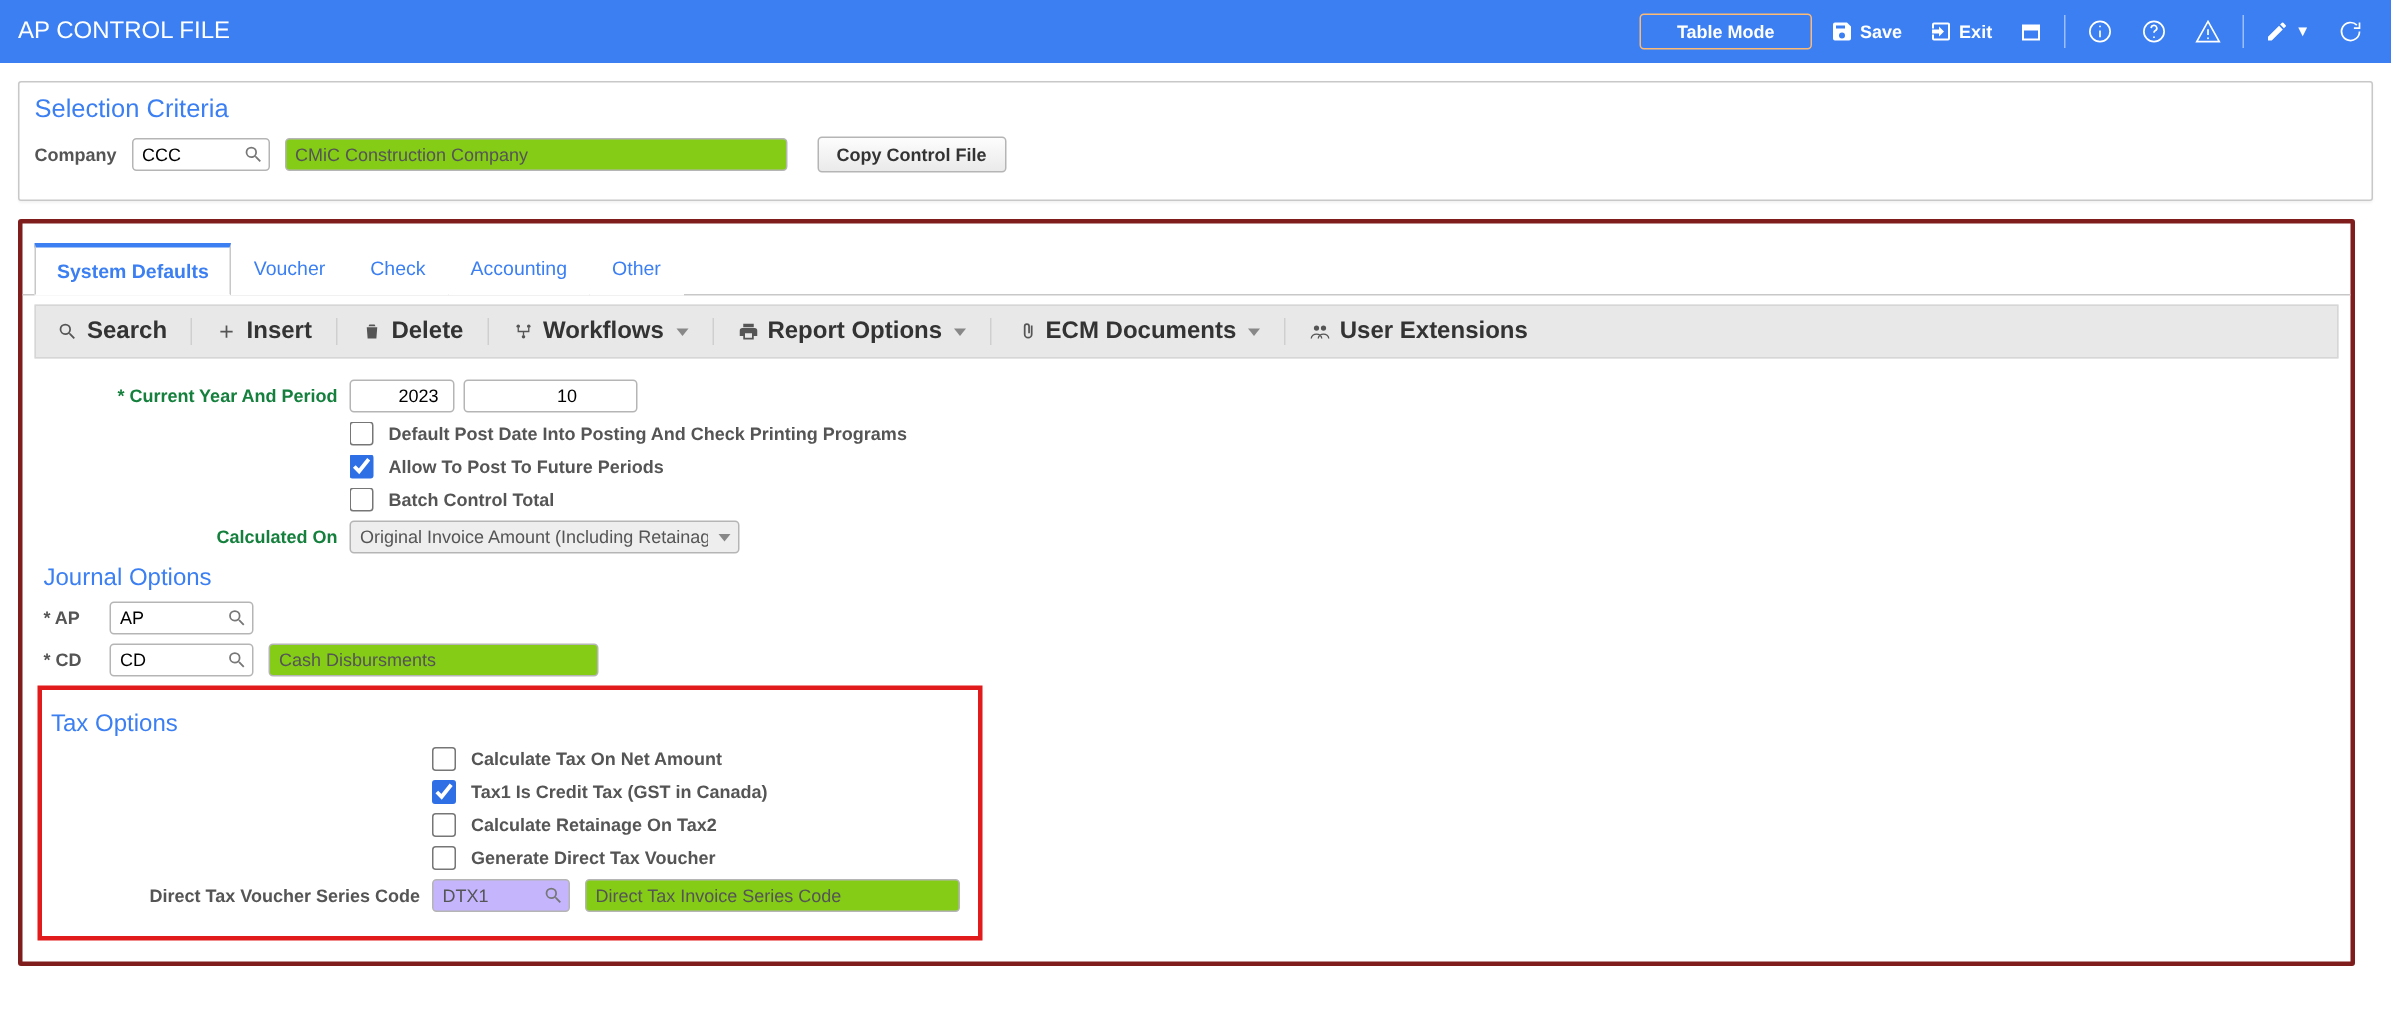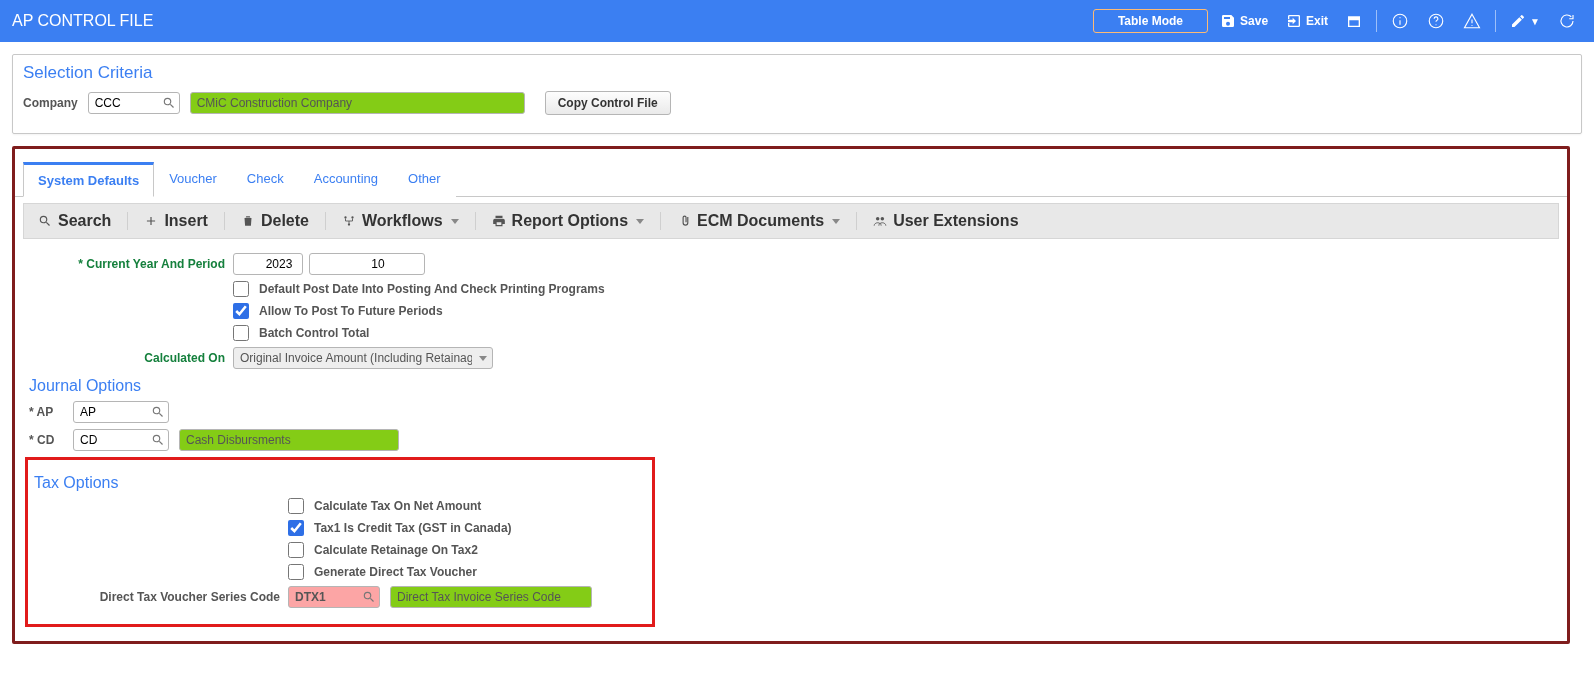--- a/index.html
+++ b/index.html
@@ -482,23 +482,23 @@
       </div>
       <div class="field-line">
         <div class="tax-label-col"></div>
         <input type="checkbox" class="chk" style="">
         <span class="chk-label">Generate Direct Tax Voucher</span>
       </div>
 
       <div class="field-line">
         <div class="tax-label-col">Direct Tax Voucher Series Code</div>
         <span class="input-w-search">
-          <input class="text-input readonly" style="width: 92px; background: #fca5a5; font-weight: bold;" value="DTX1">
+          <input class="text-input readonly" style="width: 92px; background: #c4b5fd;" value="DTX1">
           <svg class="search-icon-in" viewBox="0 0 24 24">
               <path d="M15.5 14h-.79l-.28-.27A6.47 6.47 0 0 0 16 9.5 6.5 6.5 0 1 0 9.5 16a6.47 6.47 0 0 0 4.23-1.57l.27.28v.79l5 4.99L20.49 19l-4.99-5zM9.5 14A4.5 4.5 0 1 1 14 9.5 4.5 4.5 0 0 1 9.5 14z"></path>
             </svg>
         </span>
-        <input class="text-input readonly" style="width: 202px; margin-left: 10px;" readonly="" value="Direct Tax Invoice Series Code">
+        <input class="text-input readonly" style="width: 250px; margin-left: 10px;" readonly="" value="Direct Tax Invoice Series Code">
       </div>
     </div>
 
   </div>
 </div>
 
 </body></html>

